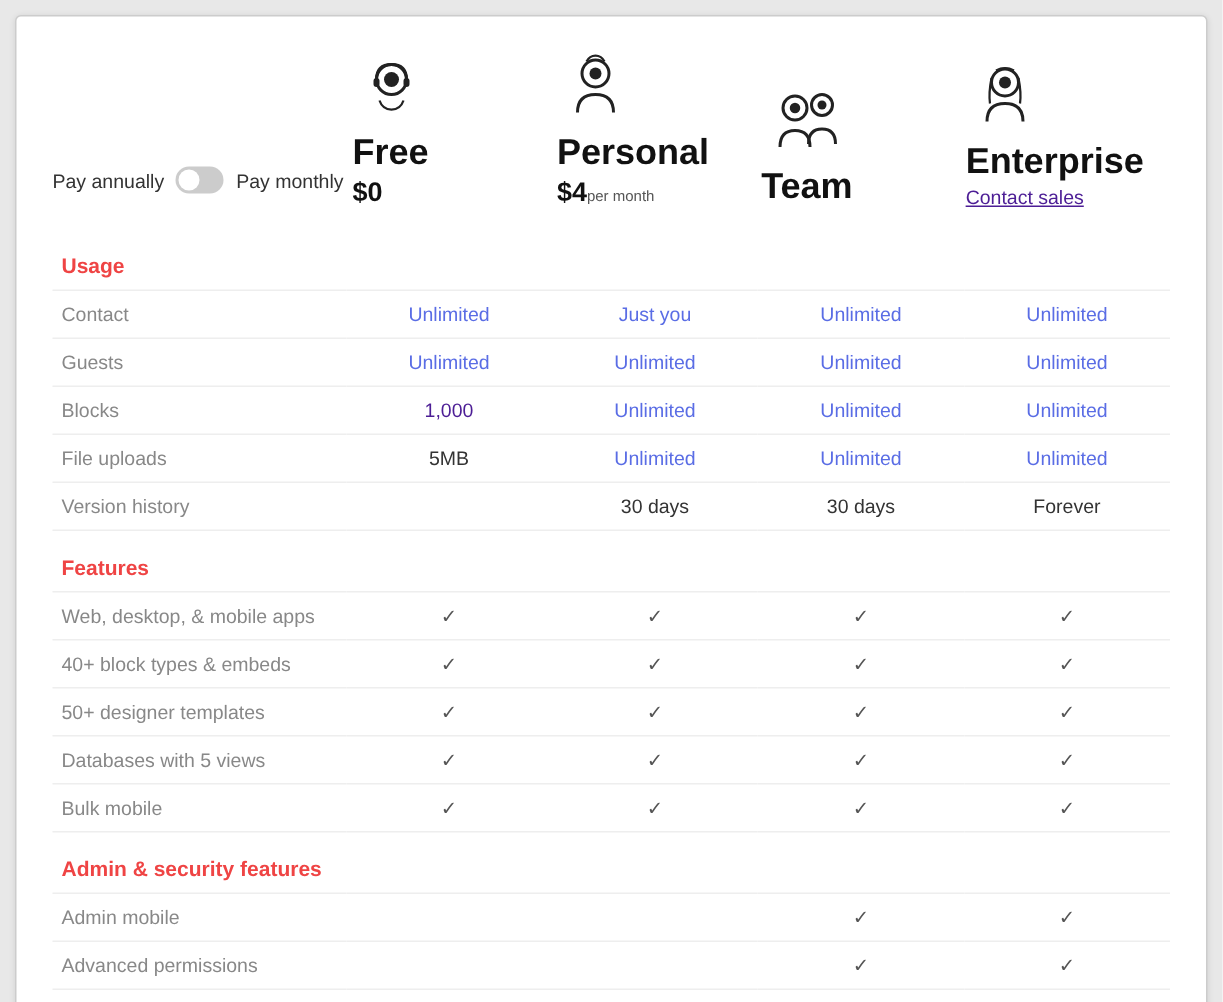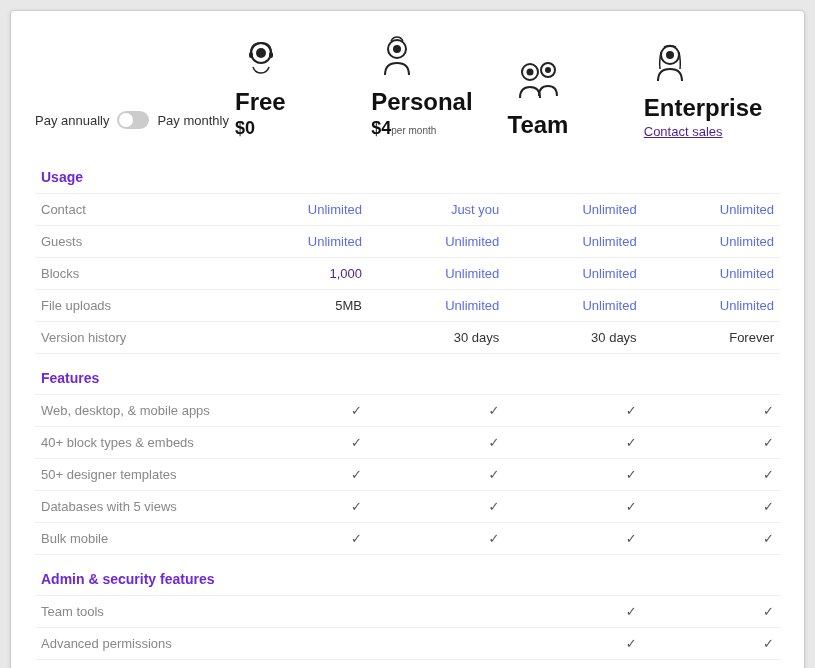--- a/index.html
+++ b/index.html
@@ -97,27 +97,27 @@
       border-bottom: 1px solid #eee;
       vertical-align: middle;
     }
     .col-label {
       color: #888;
       font-weight: 400;
       width: 200px;
     }
     .col-value {
       color: #333;
-      text-align: right;
+      text-align: center;
       width: 140px;
     }
     .section-header td {
       font-size: 14px;
       font-weight: 700;
-      color: #6d28d9;
+      color: #ef4444;
       padding-top: 16px;
       padding-bottom: 8px;
       border-bottom: 1px solid #eee;
     }
     .check {
       color: #555;
       font-size: 14px;
     }
     .avatar-img {
       font-size: 32px;
@@ -283,21 +283,21 @@
           <td class="col-label">Bulk mobile</td>
           <td class="col-value check" style="color: rgb(85, 85, 85);">✓</td>
           <td class="col-value check" style="color: rgb(85, 85, 85);">✓</td>
           <td class="col-value check" style="color: rgb(85, 85, 85);">✓</td>
           <td class="col-value check" style="color: rgb(85, 85, 85);">✓</td>
         </tr>
         <tr class="section-header">
           <td colspan="5">Admin &amp; security features</td>
         </tr>
         <tr>
-          <td class="col-label">Team tools</td>
+          <td class="col-label">Admin mobile</td>
           <td class="col-value" style="color: rgb(51, 51, 51);"></td>
           <td class="col-value" style="color: rgb(51, 51, 51);"></td>
           <td class="col-value check" style="color: rgb(85, 85, 85);">✓</td>
           <td class="col-value check" style="color: rgb(85, 85, 85);">✓</td>
         </tr>
         <tr>
           <td class="col-label">Advanced permissions</td>
           <td class="col-value" style="color: rgb(51, 51, 51);"></td>
           <td class="col-value" style="color: rgb(51, 51, 51);"></td>
           <td class="col-value check" style="color: rgb(85, 85, 85);">✓</td>

